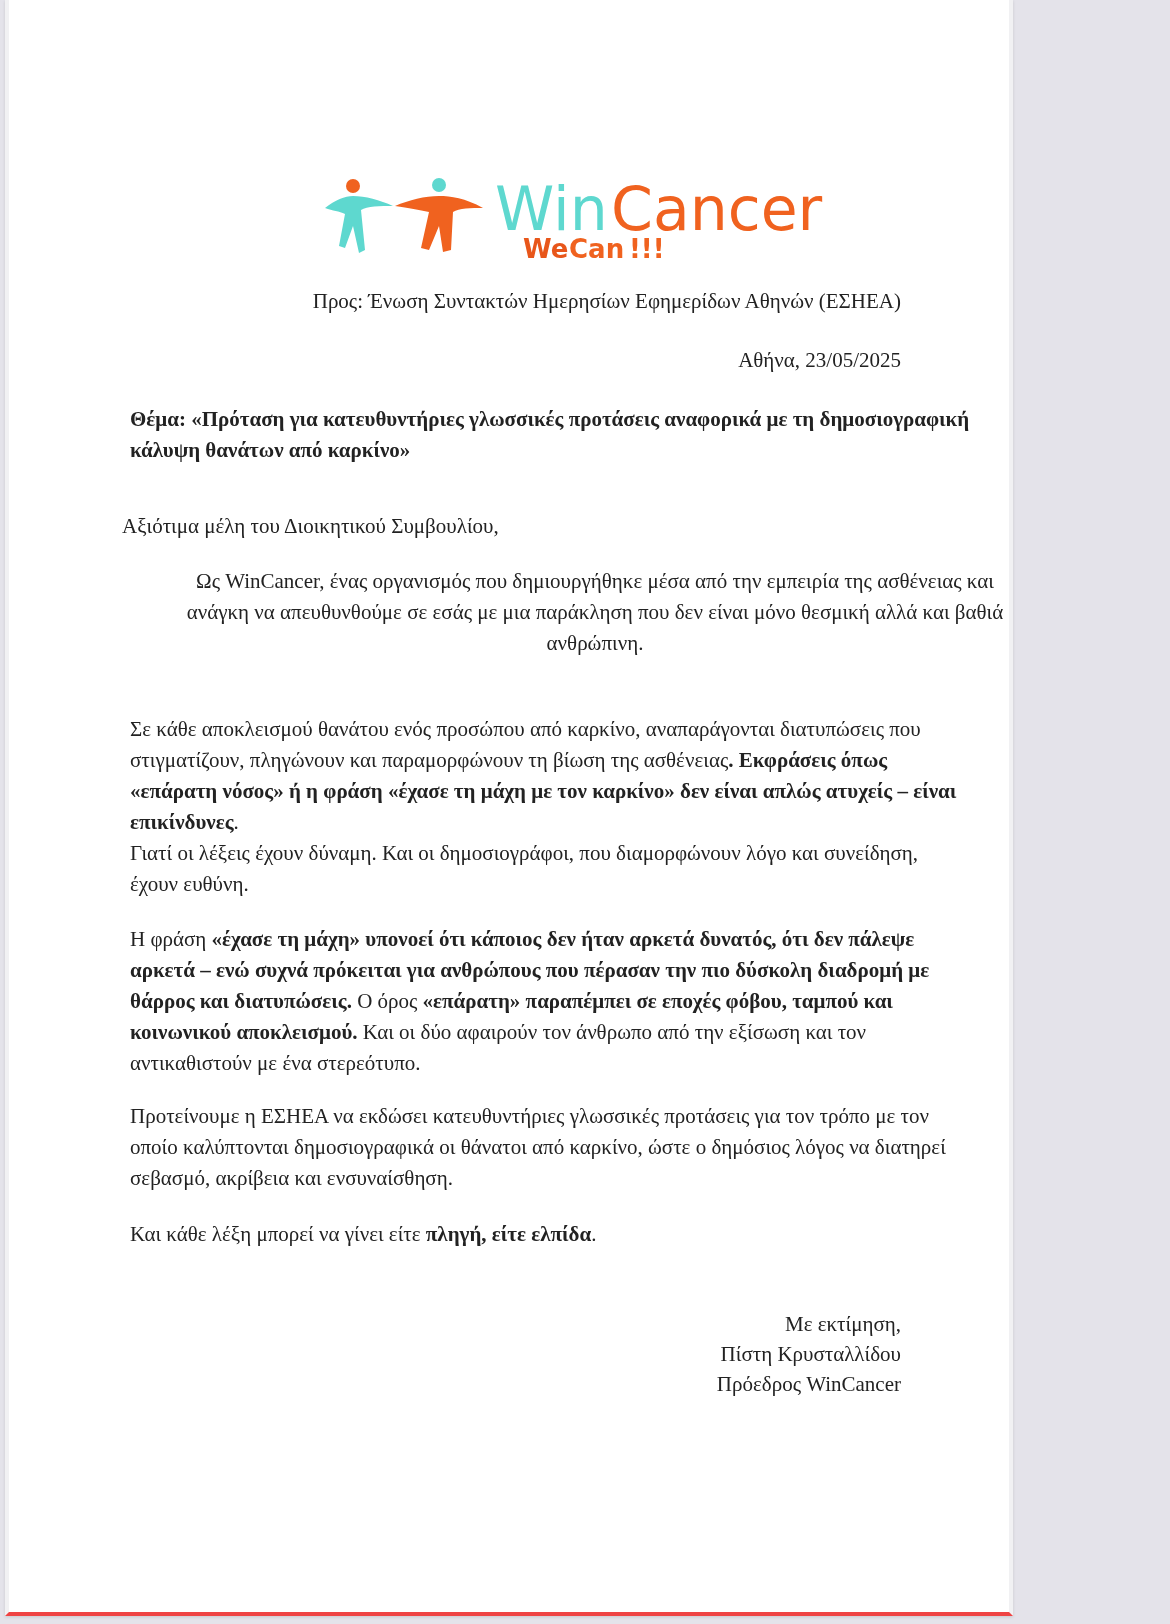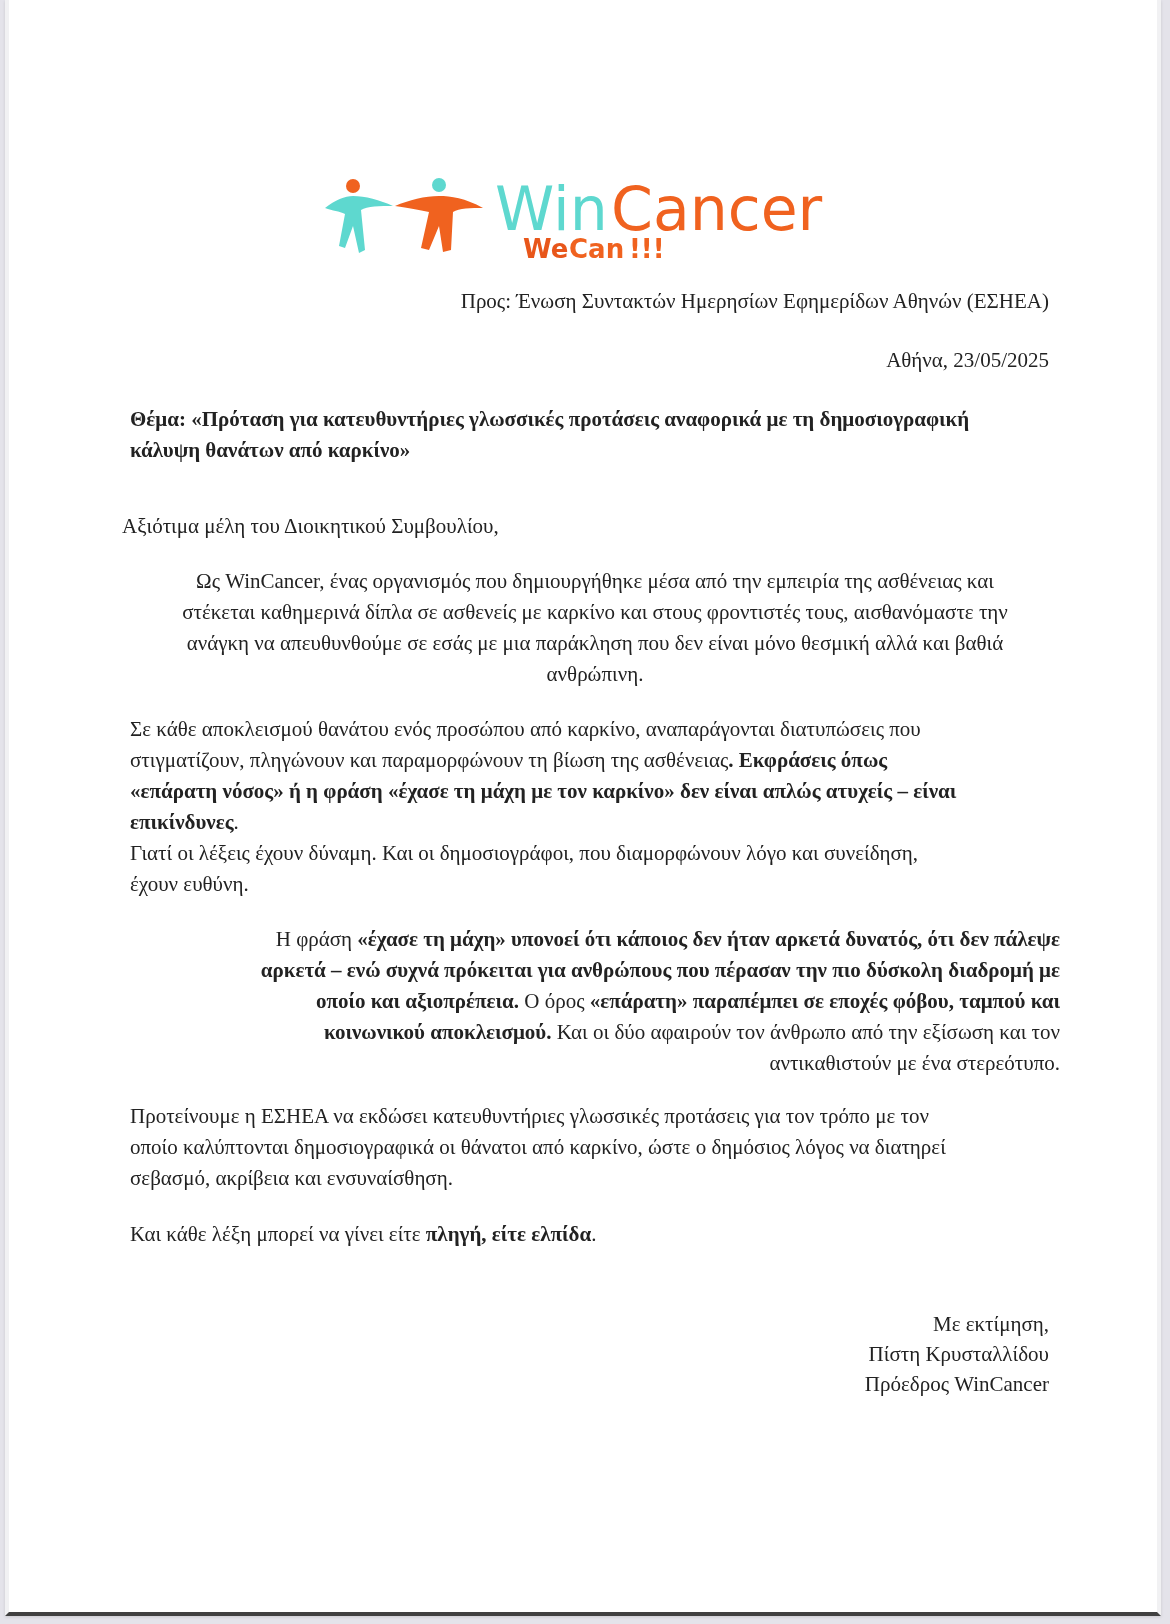--- a/index.html
+++ b/index.html
@@ -7,25 +7,25 @@
     width: 1170px; height: 1624px;
     background: #e4e3ea;
     position: relative;
     overflow: hidden;
     font-family: "Liberation Serif", "DejaVu Serif", serif;
     color: #222;
   }
   .page {
     position: absolute;
     left: 5px; top: 0;
-    width: 1156px; height: 1616px;
+    width: 1008px; height: 1616px;
     background: #ffffff;
     border-left: 4px solid #f1f1f3;
     border-right: 4px solid #f1f1f3;
-    border-bottom: 4px solid #404040;
+    border-bottom: 4px solid #ef4444;
     box-sizing: border-box;
     box-shadow: 0 1px 3px rgba(0,0,0,0.12);
   }
   .logo {
     position: absolute;
     left: 316px; top: 178px;
     width: 620px; height: 92px;
   }
   .logo svg { display: block; }
   .text {
@@ -70,38 +70,37 @@
 
   <div class="para" style="top:404px; font-weight:bold;">
     <span class="line">Θέμα: «Πρόταση για κατευθυντήριες γλωσσικές προτάσεις αναφορικά με τη δημοσιογραφική</span>
     <span class="line">κάλυψη θανάτων από καρκίνο»</span>
   </div>
 
   <div class="text left" style="top:511px;">Αξιότιμα μέλη του Διοικητικού Συμβουλίου,</div>
 
   <div class="para" style="top:566px;text-align:center;">
     <span class="line">Ως WinCancer, ένας οργανισμός που δημιουργήθηκε μέσα από την εμπειρία της ασθένειας και</span>
-    <span class="line">στέκεται καθημερινά δίπλα σε ασθενείς με καρκίνο και στους φροντιστές τους, αισθανόμαστε την</span>
     <span class="line">ανάγκη να απευθυνθούμε σε εσάς με μια παράκληση που δεν είναι μόνο θεσμική αλλά και βαθιά</span>
     <span class="line">ανθρώπινη.</span>
   </div>
 
   <div class="para" style="top:714px;">
     <span class="line">Σε κάθε αποκλεισμού θανάτου ενός προσώπου από καρκίνο, αναπαράγονται διατυπώσεις που</span>
     <span class="line"><span>στιγματίζουν, πληγώνουν και παραμορφώνουν τη βίωση της ασθένειας</span><b>. Εκφράσεις όπως</b></span>
     <span class="line"><b>«επάρατη νόσος» ή η φράση «έχασε τη μάχη με τον καρκίνο» δεν είναι απλώς ατυχείς – είναι</b></span>
     <span class="line"><b>επικίνδυνες</b><span>.</span></span>
     <span class="line">Γιατί οι λέξεις έχουν δύναμη. Και οι δημοσιογράφοι, που διαμορφώνουν λόγο και συνείδηση,</span>
     <span class="line">έχουν ευθύνη.</span>
   </div>
 
-  <div class="para" style="top:924px;text-align:right;">
+  <div class="para" style="top:924px;">
     <span class="line"><span>Η φράση </span><b>«έχασε τη μάχη» υπονοεί ότι κάποιος δεν ήταν αρκετά δυνατός, ότι δεν πάλεψε</b></span>
     <span class="line"><b>αρκετά – ενώ συχνά πρόκειται για ανθρώπους που πέρασαν την πιο δύσκολη διαδρομή με</b></span>
-    <span class="line"><b>οποίο και αξιοπρέπεια.</b><span> Ο όρος </span><b>«επάρατη» παραπέμπει σε εποχές φόβου, ταμπού και</b></span>
+    <span class="line"><b>θάρρος και διατυπώσεις.</b><span> Ο όρος </span><b>«επάρατη» παραπέμπει σε εποχές φόβου, ταμπού και</b></span>
     <span class="line"><b>κοινωνικού αποκλεισμού.</b><span> Και οι δύο αφαιρούν τον άνθρωπο από την εξίσωση και τον</span></span>
     <span class="line">αντικαθιστούν με ένα στερεότυπο.</span>
   </div>
 
   <div class="para" style="top:1101px;">
     <span class="line">Προτείνουμε η ΕΣΗΕΑ να εκδώσει κατευθυντήριες γλωσσικές προτάσεις για τον τρόπο με τον</span>
     <span class="line">οποίο καλύπτονται δημοσιογραφικά οι θάνατοι από καρκίνο, ώστε ο δημόσιος λόγος να διατηρεί</span>
     <span class="line">σεβασμό, ακρίβεια και ενσυναίσθηση.</span>
   </div>
 

